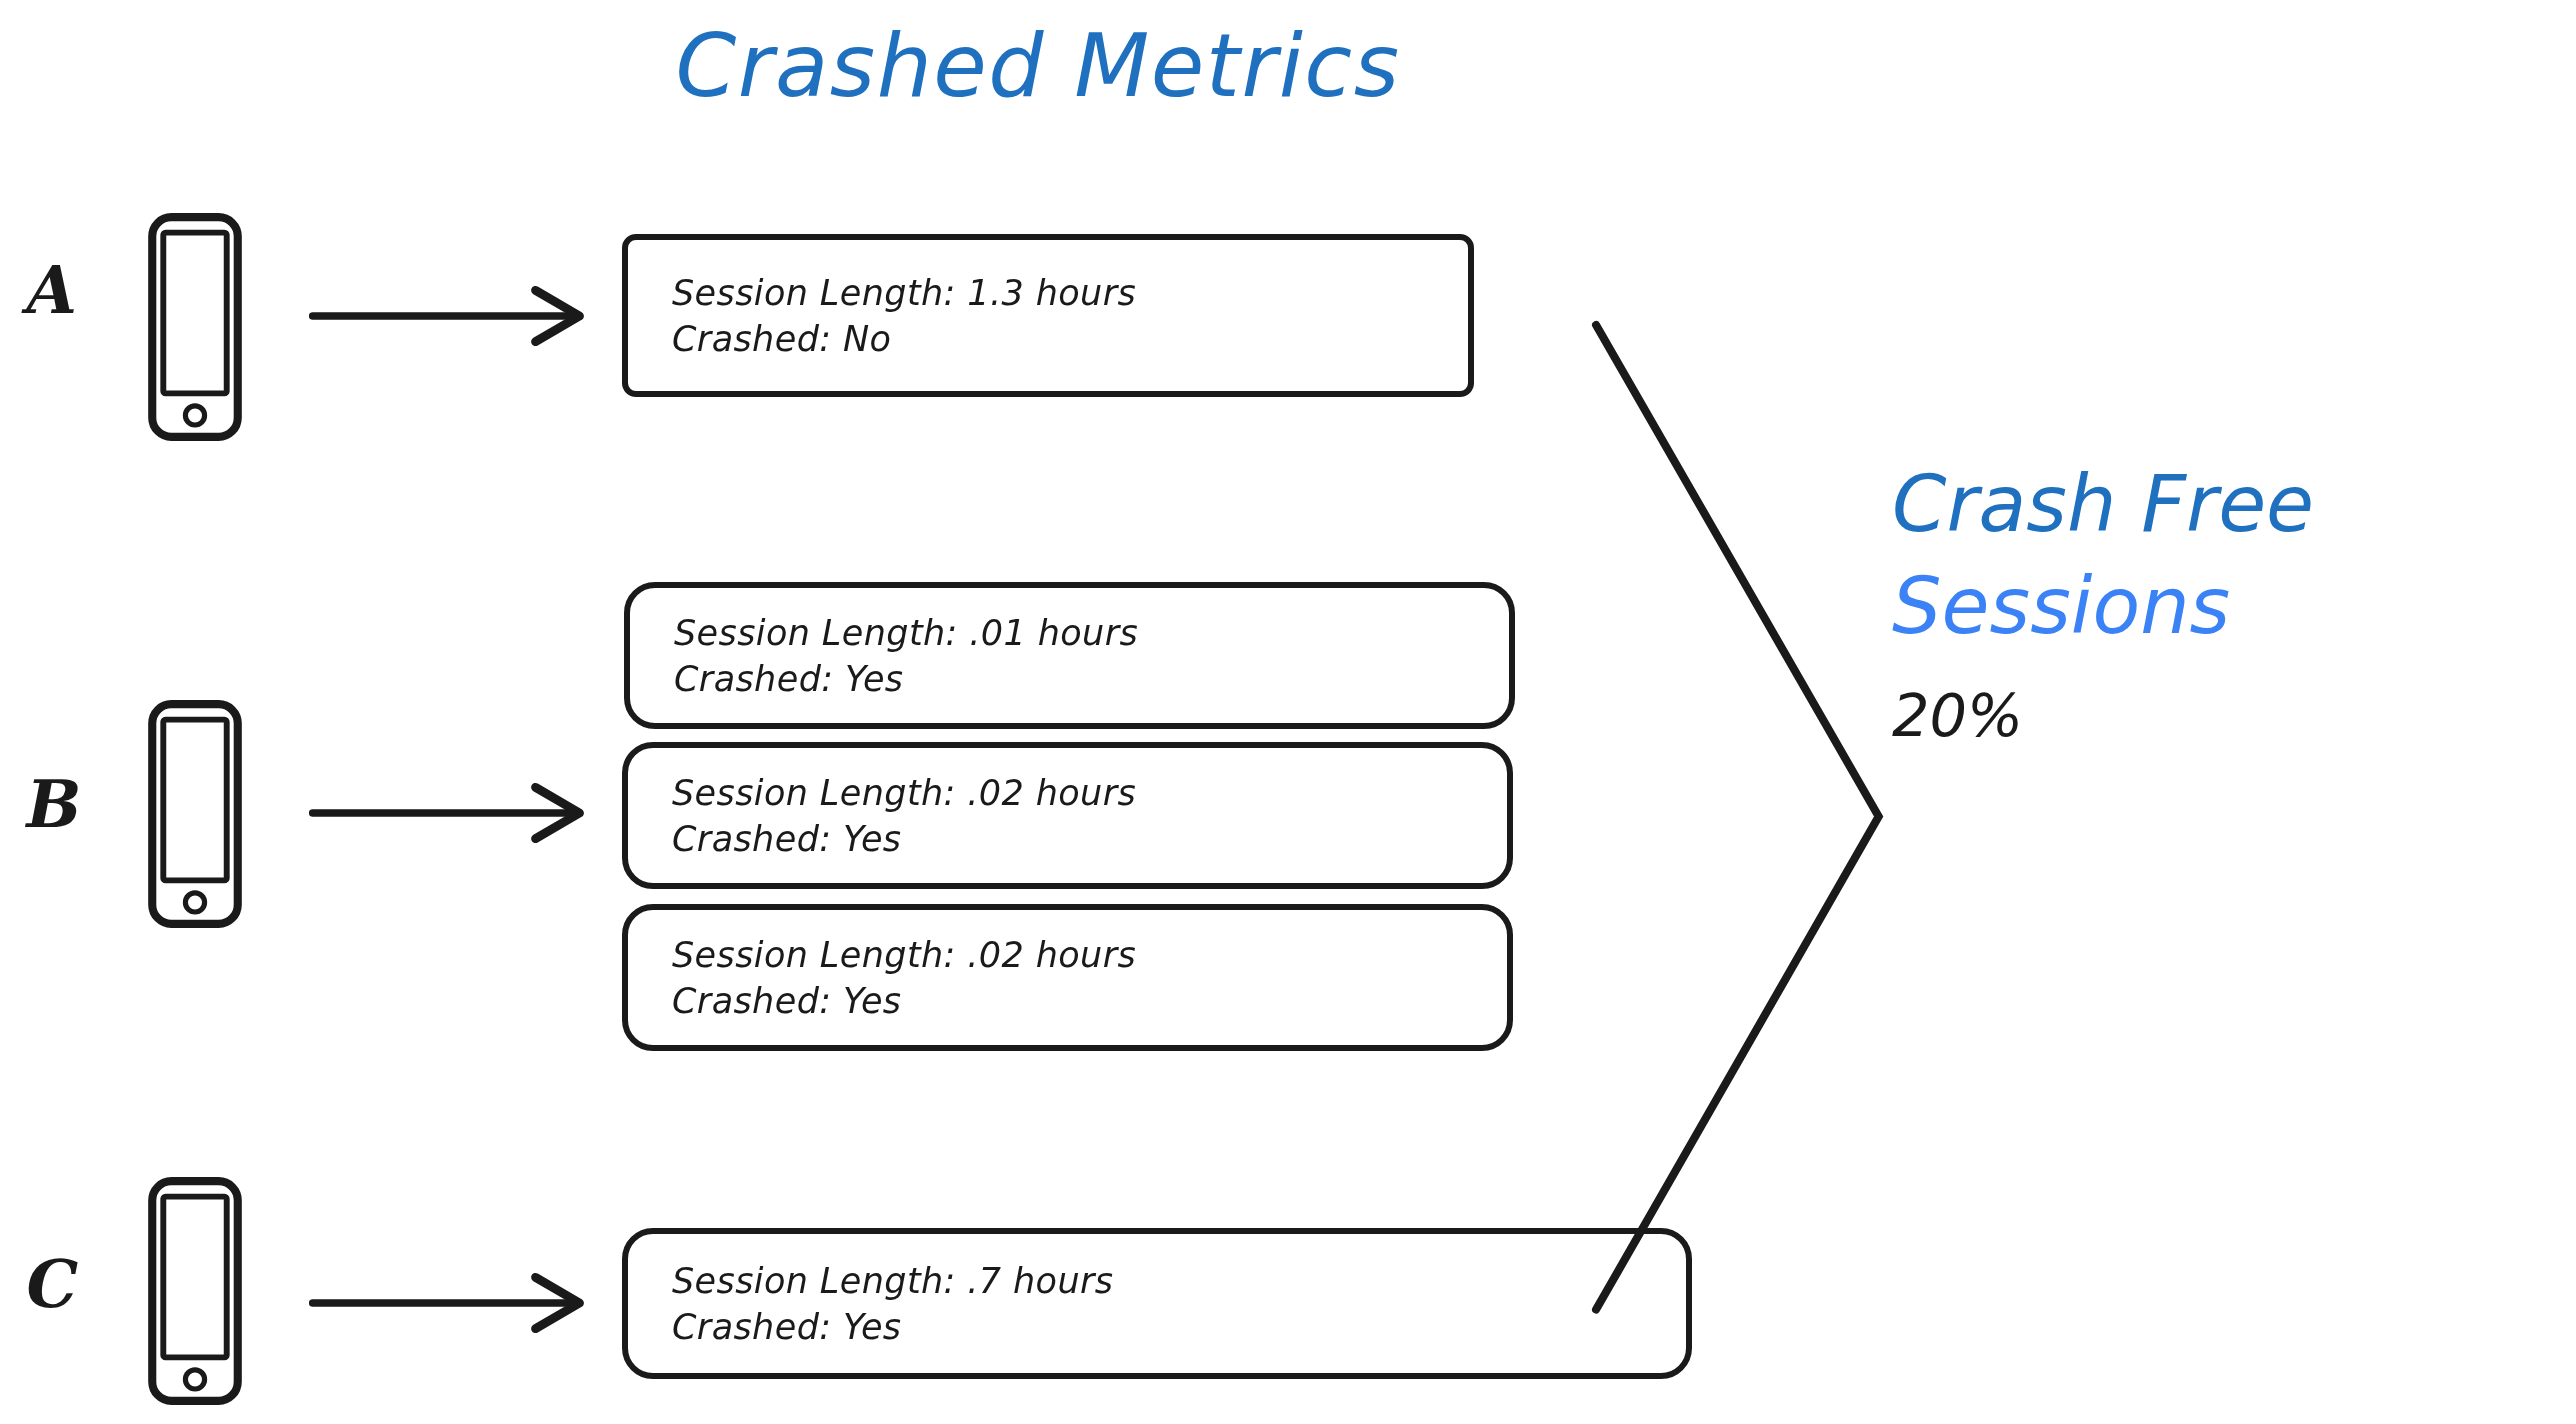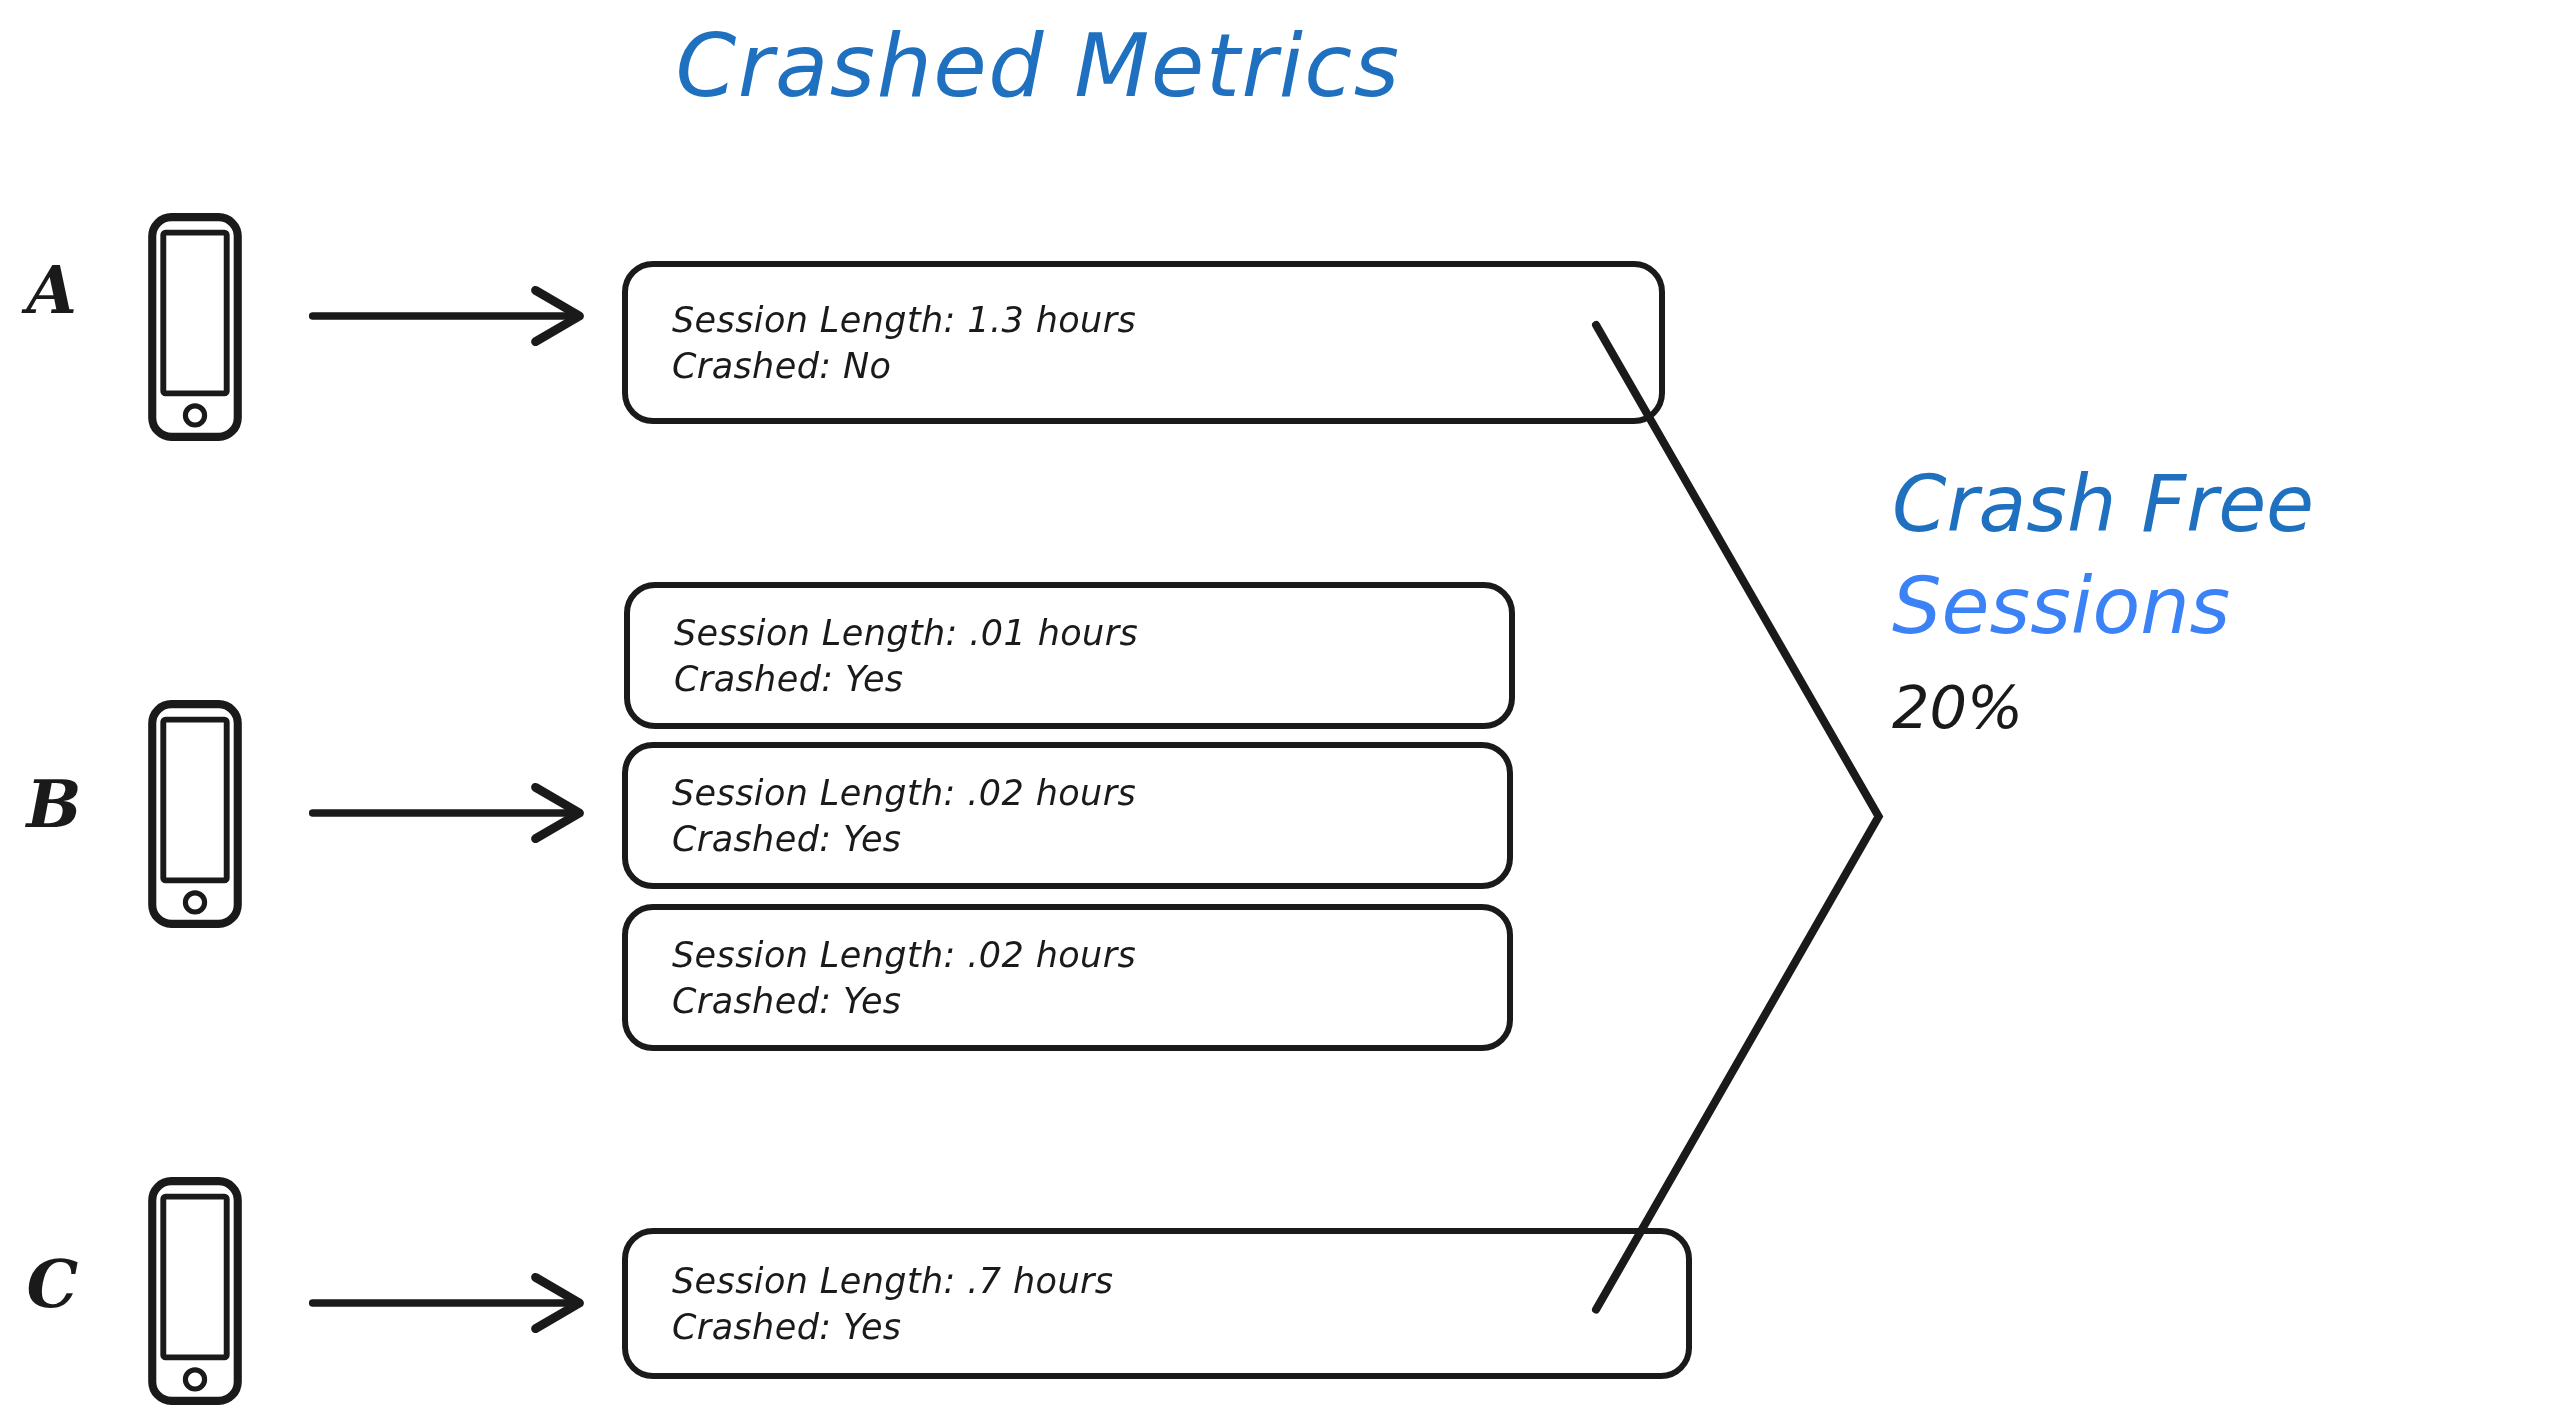--- a/index.html
+++ b/index.html
@@ -107,21 +107,21 @@
   }
   .outcome-line2 {
     font-family: "DejaVu Sans", sans-serif;
     font-size: 78px;
     font-style: italic;
     color: #3b82f6;
     line-height: 1.35;
     white-space: nowrap;
   }
   .outcome-value {
-    margin-top: 14px;
+    margin-top: 22px;
     font-family: "DejaVu Sans", sans-serif;
     font-size: 59px;
     font-style: italic;
     color: #1a1a1a;
     white-space: nowrap;
   }
 </style>
 </head>
 <body>
 
@@ -139,21 +139,21 @@
     </svg>
   </div>
 
   <div class="arrow" style="left:309px; top:283px;">
     <svg width="280" height="66" viewBox="0 0 380 90" fill="none">
       <path d="M4 45 L362 45" stroke="#1a1a1a" stroke-width="10" stroke-linecap="round"></path>
       <path d="M308 10 L368 45 L308 80" stroke="#1a1a1a" stroke-width="12" stroke-linecap="round" stroke-linejoin="round" fill="none"></path>
     </svg>
   </div>
 
-  <div class="card" style="left:622px; top:261px; width:1043px; height:163px;">
+  <div class="card" style="left:622px; top:234px; width:852px; height:163px;border-radius:14px;">
     <div class="card-inner">
       <div class="card-line">Session Length: 1.3 hours</div>
       <div class="card-line">Crashed: No</div>
     </div>
   </div>
 
   <div class="device-label" style="left:26.5px; top:772px;">B</div>
 
   <div class="phone" style="left:147px; top:699px;">
     <svg width="96" height="230" viewBox="0 0 130 312" fill="none">

